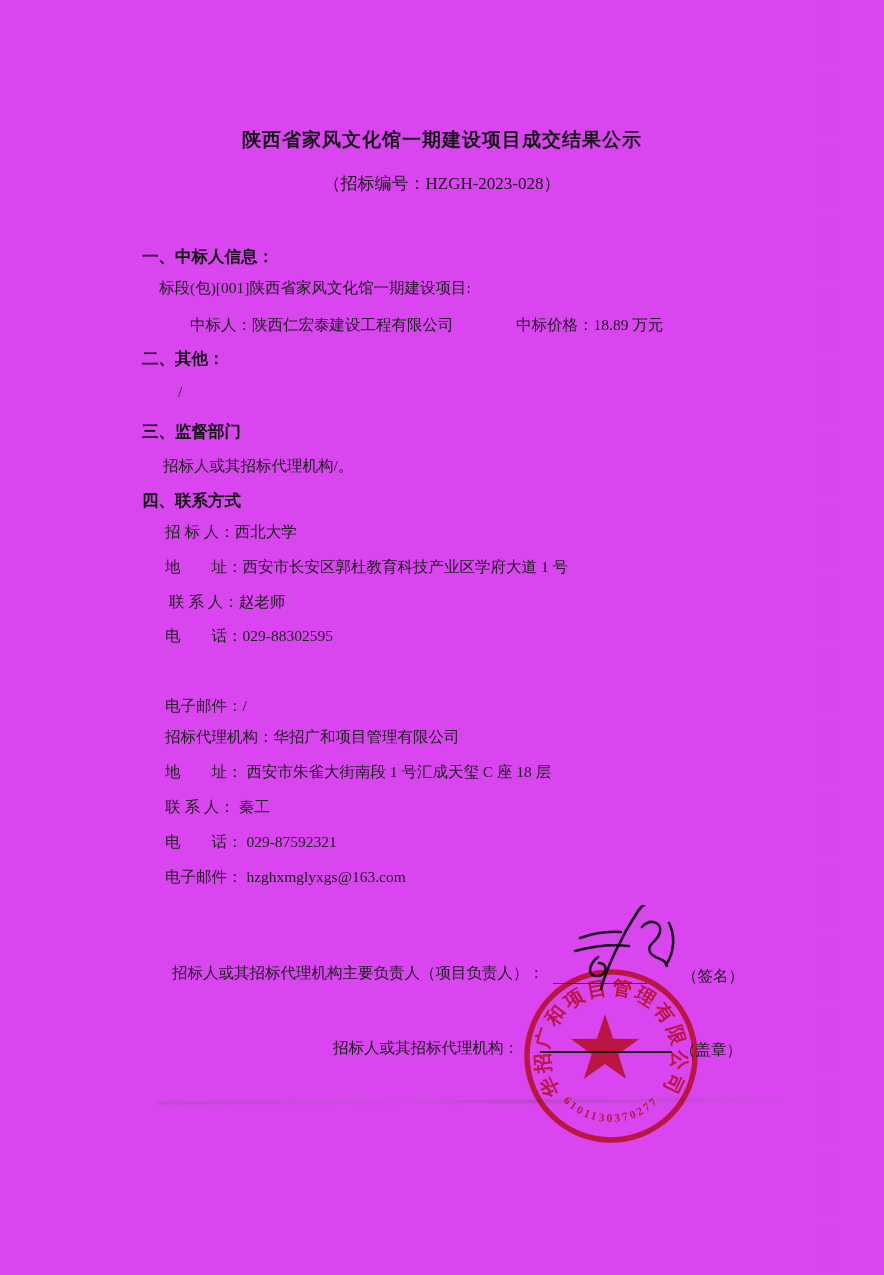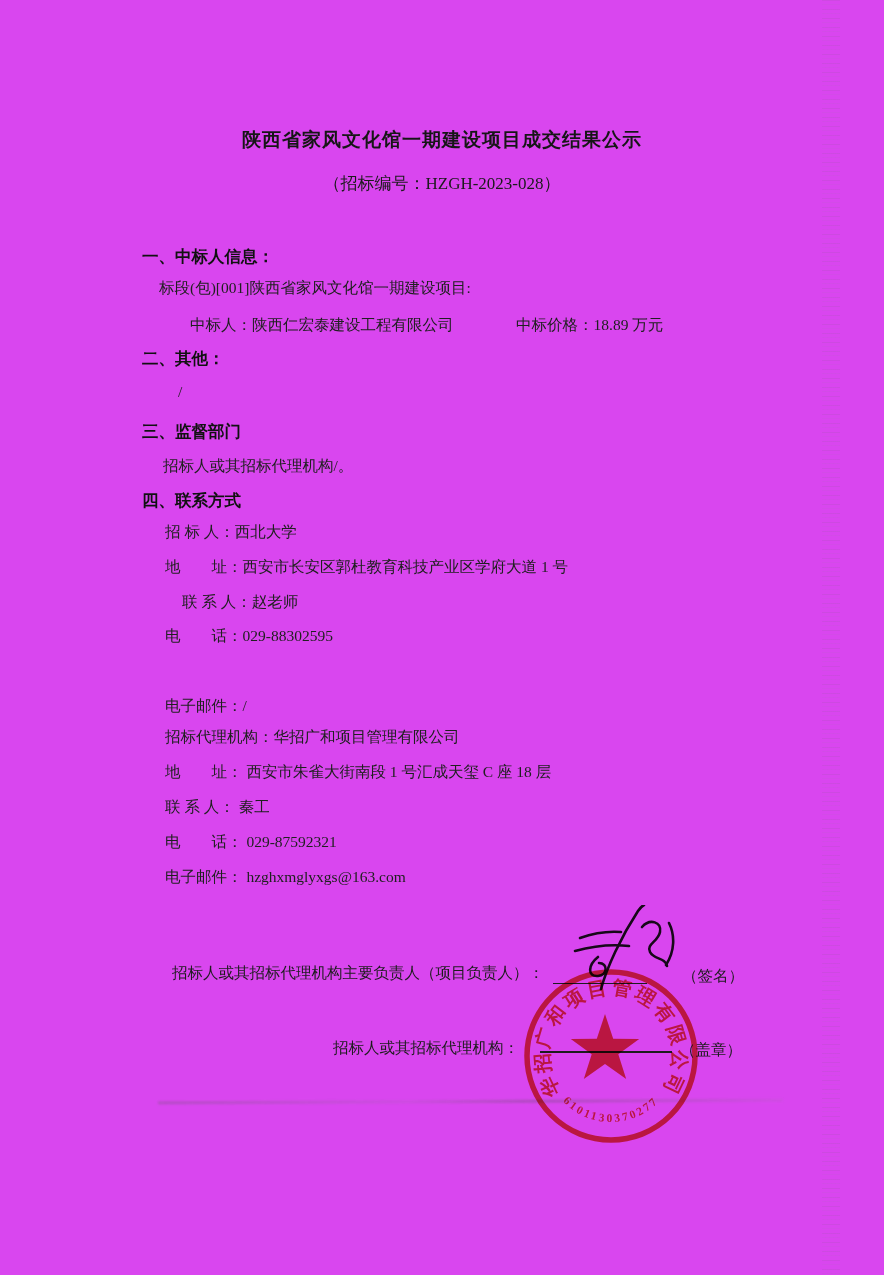--- a/index.html
+++ b/index.html
@@ -69,21 +69,21 @@
   <h2 class="sec" style="top:347px;">二、其他：</h2>
   <div class="line" style="top:383px;left:178px;">/</div>
 
   <h2 class="sec" style="top:420px;">三、监督部门</h2>
   <div class="line" style="top:456px;left:163px;">招标人或其招标代理机构/。</div>
 
   <h2 class="sec" style="top:489px;">四、联系方式</h2>
 
   <div class="line" style="top:522px;left:165px;"><span>招 标 人：</span><span>西北大学</span></div>
   <div class="line" style="top:557px;left:165px;"><span>地　　址：</span><span>西安市长安区郭杜教育科技产业区学府大道 1 号</span></div>
-  <div class="line" style="top:592px;left:182px;"><span>联 系 人：</span><span>赵老师</span></div>
+  <div class="line" style="top:592px;left:169px;"><span>联 系 人：</span><span>赵老师</span></div>
   <div class="line" style="top:626px;left:165px;"><span>电　　话：</span><span>029-88302595</span></div>
   <div class="line" style="top:660px;left:165px;margin-top:36px;"><span>电子邮件：</span><span>/</span></div>
 
   <div class="line" style="top:727px;left:165px;"><span>招标代理机构：</span><span>华招广和项目管理有限公司</span></div>
   <div class="line" style="top:762px;left:165px;"><span>地　　址：</span><span> 西安市朱雀大街南段 1 号汇成天玺 C 座 18 层</span></div>
   <div class="line" style="top:797px;left:165px;"><span>联 系 人：</span><span> 秦工</span></div>
   <div class="line" style="top:832px;left:165px;"><span>电　　话：</span><span> 029-87592321</span></div>
   <div class="line" style="top:867px;left:165px;"><span>电子邮件：</span><span> hzghxmglyxgs@163.com</span></div>
 
   <div class="sig-row" style="top:963px;left:172px;">招标人或其招标代理机构主要负责人（项目负责人）：</div>

